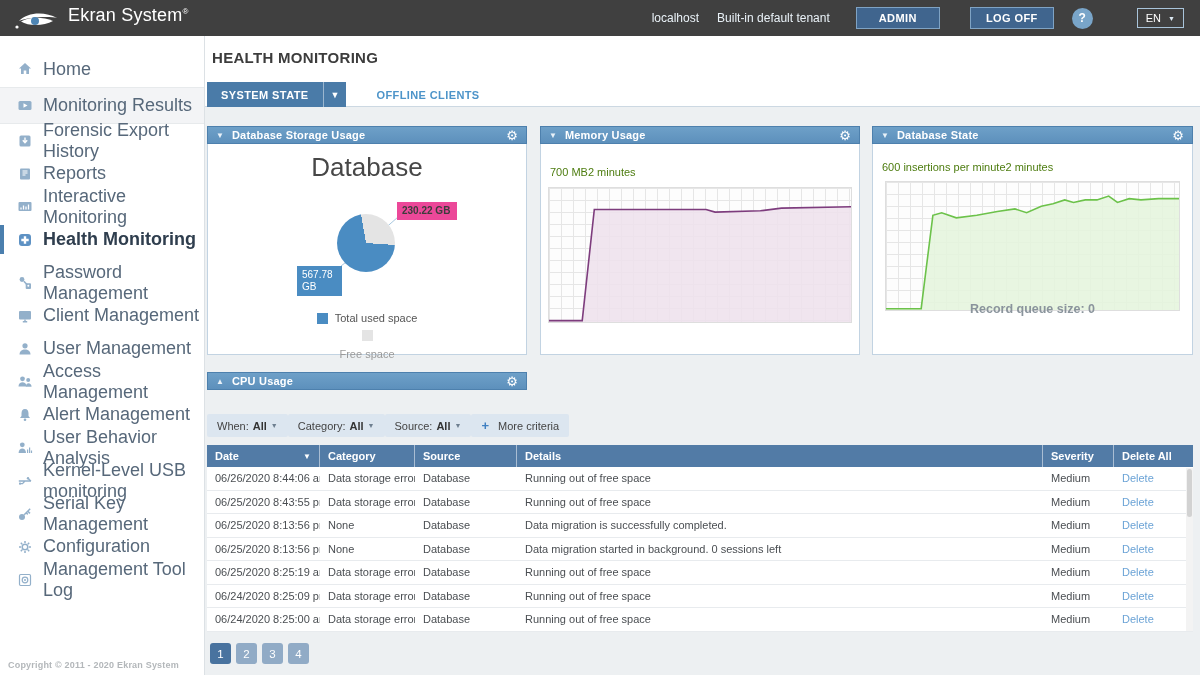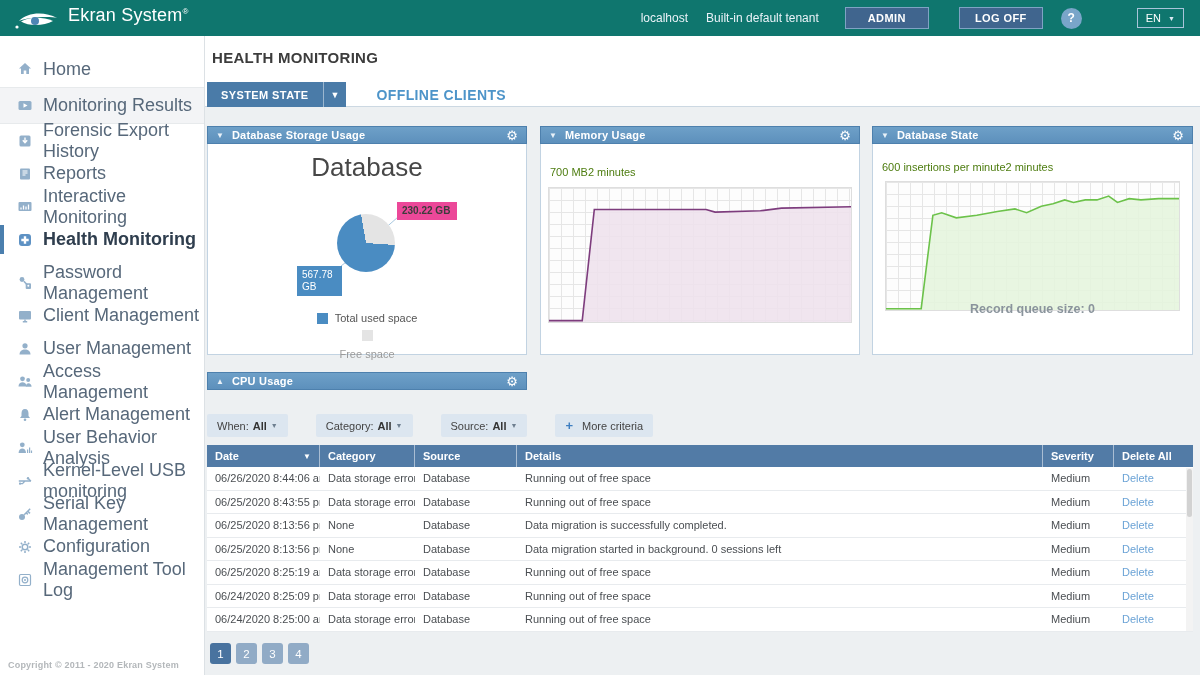--- a/index.html
+++ b/index.html
@@ -1,29 +1,29 @@
 <!DOCTYPE html>
 <html><head>
 <meta charset="utf-8">
 <style>
   * { margin:0; padding:0; box-sizing:border-box; }
   html,body { width:1200px; height:675px; overflow:hidden; }
   body { font-family:"Liberation Sans", sans-serif; background:#edf0f2; position:relative; }
 
   
-  #topbar { position:absolute; left:0; top:0; width:1200px; height:36px; background:#0f766e; display:flex; align-items:center; }
+  #topbar { position:absolute; left:0; top:0; width:1200px; height:36px; background:#404040; display:flex; align-items:center; }
   #logo { display:flex; align-items:flex-start; margin-left:14px; }
   #logo svg { margin-top:4px; }
   #logo-text { color:#fff; font-size:18px; font-weight:400; margin-left:8px; letter-spacing:.2px; }
   #logo-reg { color:#fff; font-size:8px; vertical-align:super; }
   #topbar-right { margin-left:auto; display:flex; align-items:center; gap:18px; margin-right:16px; }
   .topbar-text { color:#eaf2f8; font-size:12px; }
   .topbar-btn { background:#40658e; border:1px solid #7fa3c4; color:#fff; font-size:11px; font-weight:bold; padding:4px 0; width:84px; text-align:center; letter-spacing:.4px; cursor:pointer; }
   #help-circle { width:21px; height:21px; border-radius:50%; background:#79a5c9; color:#fff; font-size:12px; font-weight:bold; display:flex; align-items:center; justify-content:center; cursor:pointer; }
-  #lang-select { border:1px solid #a9c4da; color:#fff; font-size:11px; padding:3px 8px; display:flex; align-items:center; gap:7px; cursor:pointer; margin-left:37px; }
+  #lang-select { border:1px solid #a9c4da; color:#fff; font-size:11px; padding:3px 8px; display:flex; align-items:center; gap:7px; cursor:pointer; margin-left:26px; }
   .caret-sm { font-size:7px; color:#dce9f3; }
 
   
   #sidebar { position:absolute; left:0; top:36px; width:205px; height:639px; background:#fff; border-right:1px solid #dcе1e5; border-right:1px solid #dce1e5; }
   .side-item { display:flex; align-items:center; height:33px; padding-left:17px; cursor:pointer; color:#57687a; font-size:18px; position:relative; }
   .side-item .ico { width:17px; height:16px; margin-right:9px; flex:0 0 17px; color:#93b0ca; }
   .side-item.first { margin-top:15px; }
   .side-item.divider-after { border-bottom:1px solid #e7eaec; height:37px; }
   .side-item.hovered { background:#f3f4f6; border-bottom:1px solid #e7eaec; height:36px; }
   .side-item.active { font-weight:bold; color:#2f3e4e; }
@@ -32,21 +32,21 @@
   .side-item.group-break { margin-bottom:10px; }
   #copyright { position:absolute; left:8px; bottom:5px; font-size:9px; font-weight:bold; color:#b3b7ba; letter-spacing:.2px; }
 
   
   #main { position:absolute; left:205px; top:36px; width:995px; height:639px; background:#edf0f2; }
   #header-zone { position:absolute; left:0; top:0; width:995px; height:71px; background:#fff; border-bottom:1px solid #ccd8e2; }
   #page-title { position:absolute; left:7px; top:13px; font-size:15px; font-weight:bold; color:#3c3c3c; letter-spacing:.3px; }
   #tabs { position:absolute; left:2px; top:46px; height:25px; display:flex; align-items:stretch; }
   #tab-active { background:#4a7ba8; color:#fff; font-size:11px; font-weight:bold; letter-spacing:.4px; display:flex; align-items:center; padding:0 14px; cursor:pointer; }
   #tab-active-chevron { background:#4a7ba8; border-left:1px solid rgba(255,255,255,.45); color:#fff; display:flex; align-items:center; padding:0 7px; cursor:pointer; }
-  #tab-offline { color:#4d94c9; font-size:14px; font-weight:bold; letter-spacing:.4px; display:flex; align-items:center; padding:0 18px; margin-left:12px; cursor:pointer; }
+  #tab-offline { color:#4d94c9; font-size:11px; font-weight:bold; letter-spacing:.4px; display:flex; align-items:center; padding:0 18px; margin-left:12px; cursor:pointer; }
 
   
   .panel { position:absolute; }
   .panel-header { height:18px; background:linear-gradient(#6ea0c8,#5d90bc); border:1px solid #4d80ad; display:flex; align-items:center; padding:0 8px; color:#fff; }
   .panel-header .collapse { font-size:8px; margin-right:8px; cursor:pointer; color:#e8f1f8; }
   .panel-header .ptitle { font-size:11px; font-weight:bold; letter-spacing:.2px; }
   .panel-header .gear { margin-left:auto; font-size:13px; cursor:pointer; line-height:1; }
   .panel-body { position:relative; background:#fff; border:1px solid #c2d3e2; border-top:none; height:211px; }
 
   #panel-storage { left:2px; top:90px; width:320px; }
@@ -70,21 +70,21 @@
   .chart-labels { position:absolute; left:9px; right:9px; top:22px; display:flex; font-size:11px; color:#4d7c0f; }
   .chart-box { position:absolute; border:1px solid #dedede; background-color:#fdfdfd;
     background-image:linear-gradient(to right,#e6e6e6 1px,transparent 1px),linear-gradient(to bottom,#e6e6e6 1px,transparent 1px);
     background-size:12px 12px; }
   #memory-chart { left:7px; top:43px; width:304px; height:136px; }
   #dbstate-chart { left:12px; top:37px; width:295px; height:130px; }
   .chart-box svg { position:absolute; left:0; top:0; width:100%; height:100%; }
   #dbstate-footer { position:absolute; left:0; top:158px; width:100%; text-align:center; font-size:12.5px; font-weight:bold; color:#8a949c; }
 
   
-  #filters { position:absolute; left:2px; top:378px; display:flex; gap:28px; }
+  #filters { position:absolute; left:2px; top:378px; display:flex; gap:0; }
   .chip { height:23px; background:#dce6f0; display:flex; align-items:center; padding:0 10px; font-size:11px; color:#444; border-radius:2px; cursor:pointer; gap:4px; }
   .chip b { font-weight:bold; color:#333; }
   .chip .caret-sm { color:#6e7f90; }
   #more-criteria .plus { color:#3f7fc1; font-weight:bold; font-size:13px; margin-right:5px; }
 
   
   #events-table { position:absolute; left:2px; top:409px; width:986px; }
   #thead { display:flex; height:22px; background:#527ba6; }
   .th { color:#fff; font-size:11px; font-weight:bold; display:flex; align-items:center; padding:0 8px; border-right:1px solid rgba(255,255,255,.5); cursor:pointer; }
   .th:last-child { border-right:none; }

